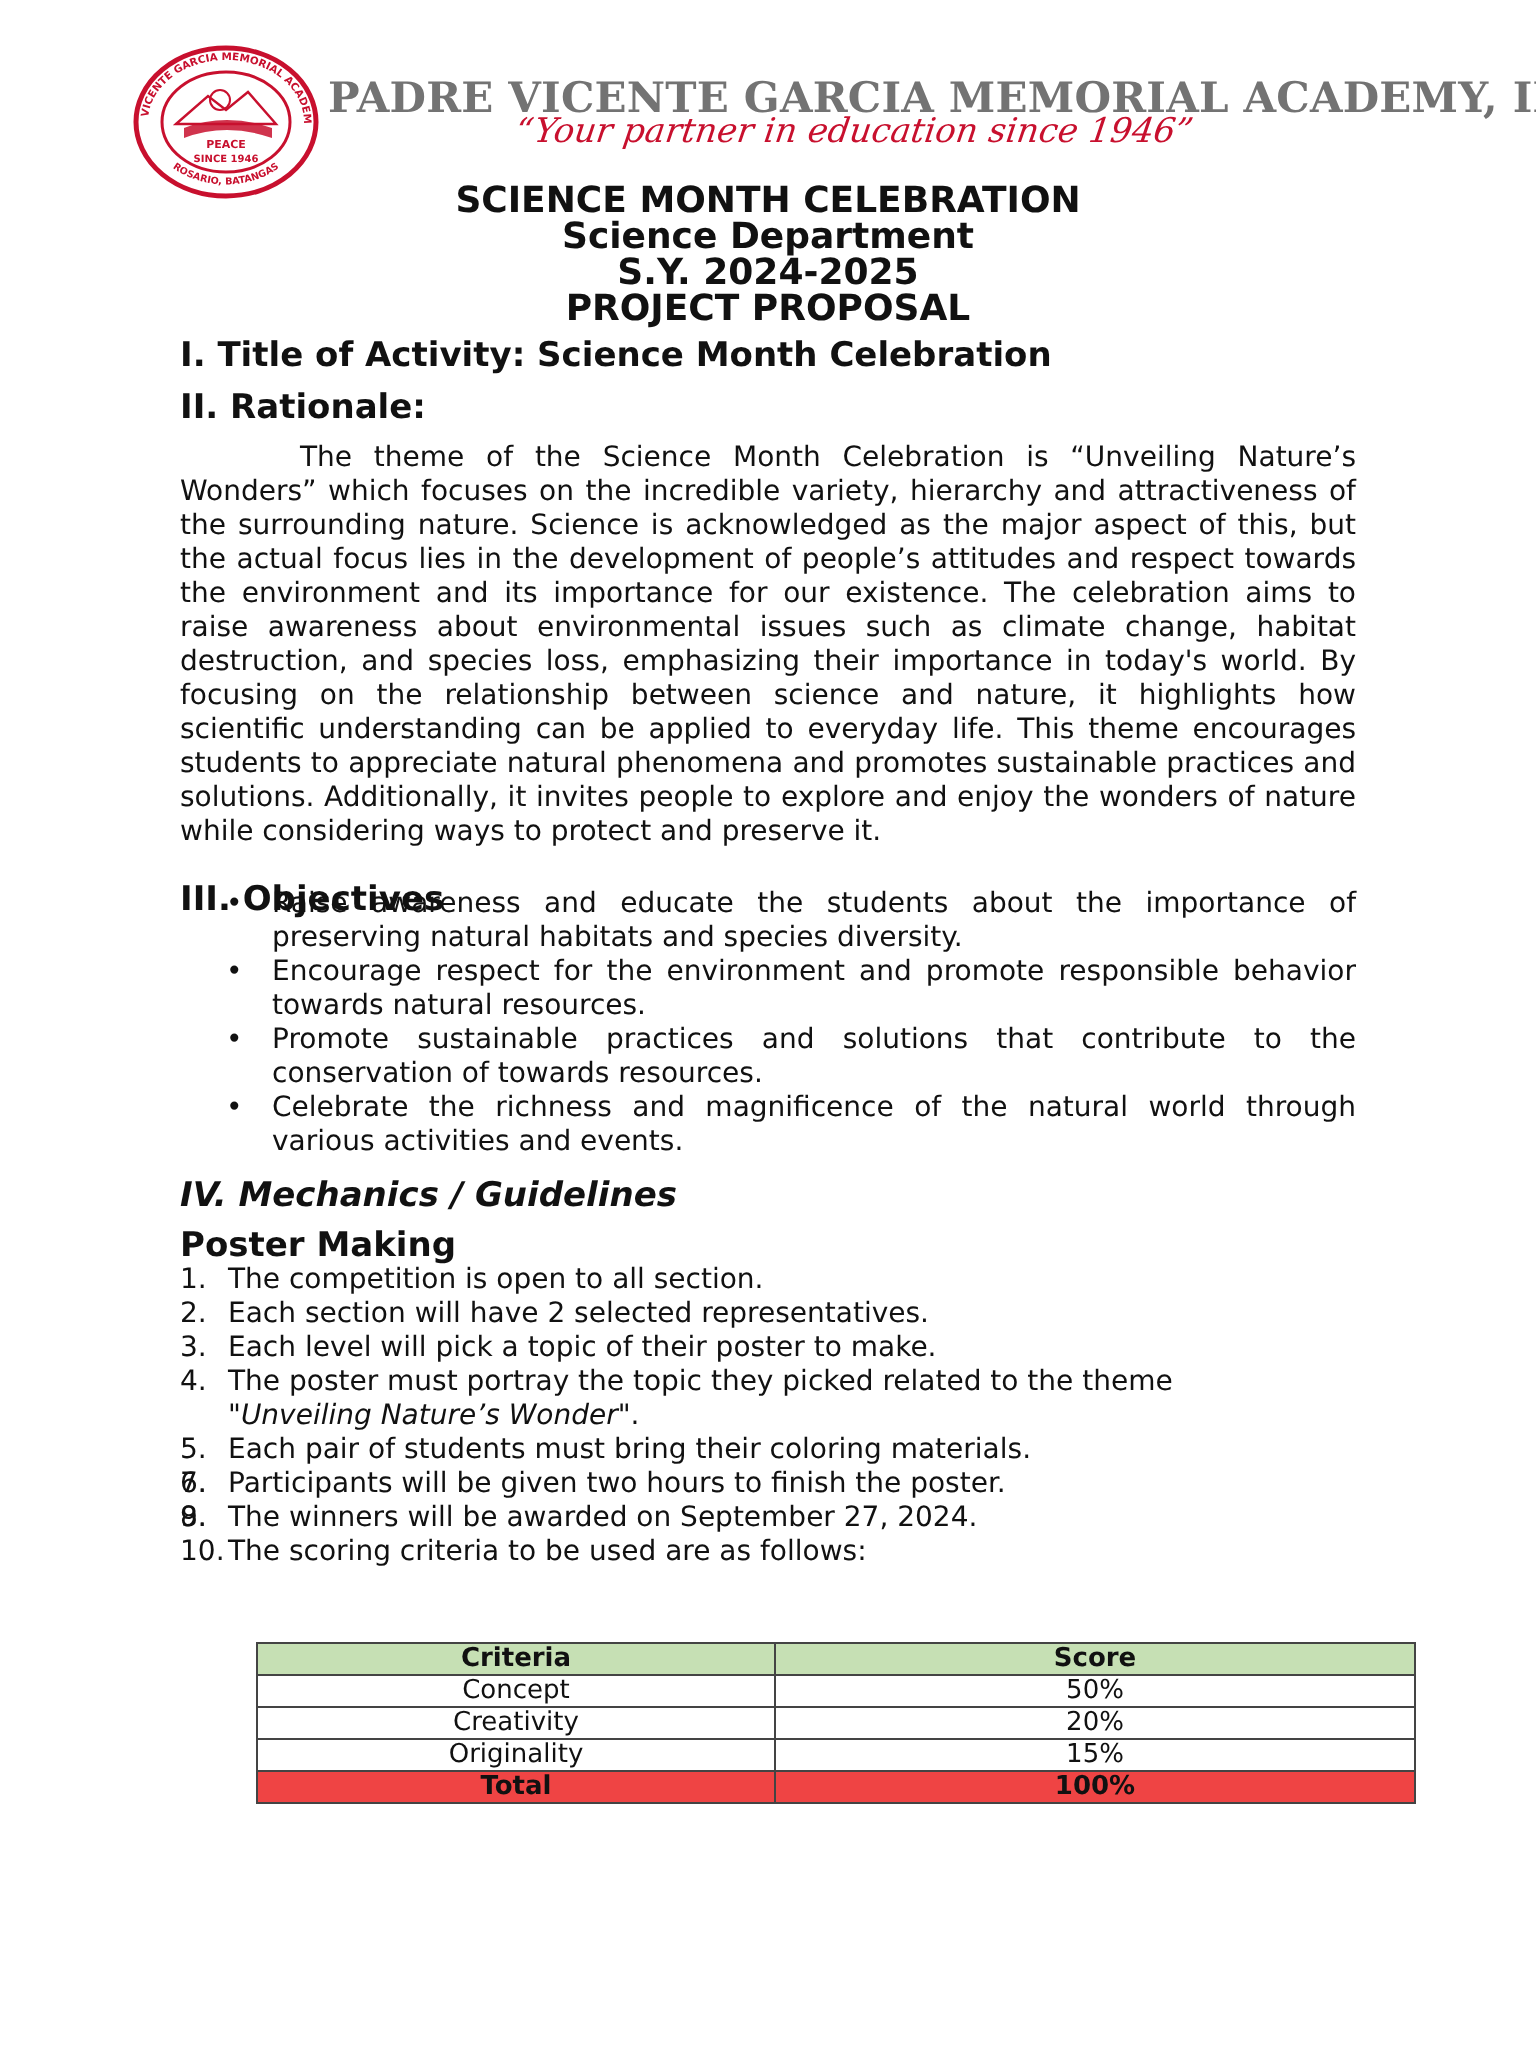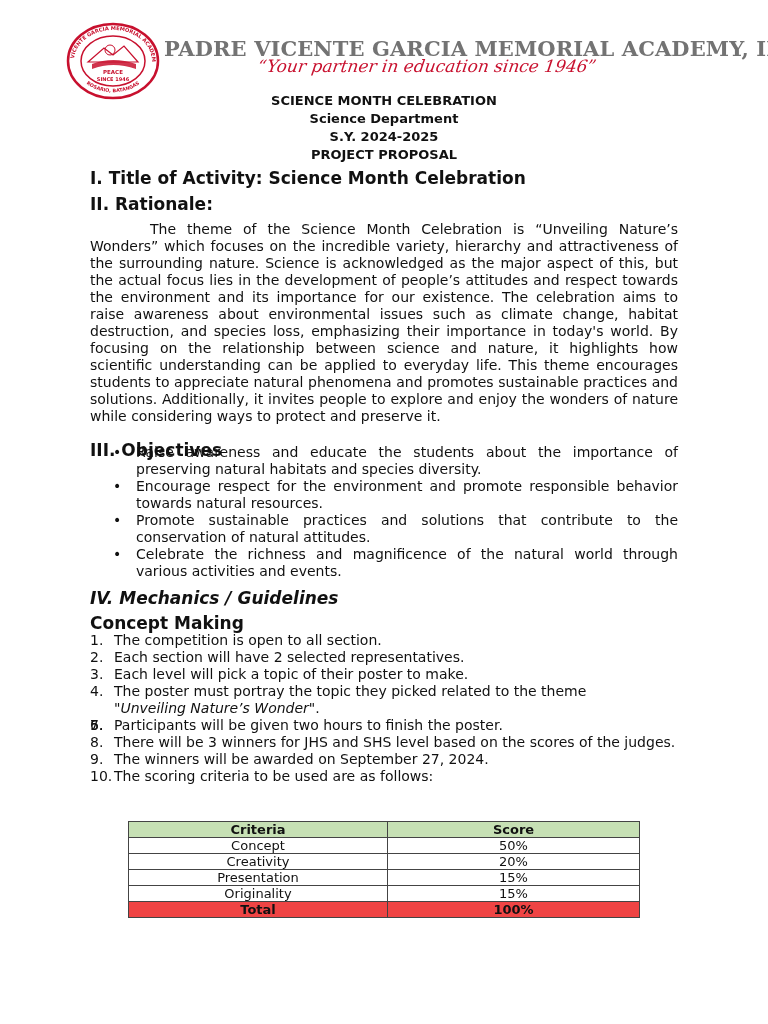--- a/index.html
+++ b/index.html
@@ -4,35 +4,35 @@
 <style>
   html, body { margin: 0; padding: 0; background: #ffffff; }
   body { width: 768px; height: 1024px; position: relative; overflow: hidden; color: #111; }
   .page { position: absolute; left: 0; top: 0; width: 768px; height: 1024px; }
 
   
   .logo { position: absolute; left: 66px; top: 22px; width: 94px; height: 78px; }
   .school-name { position: absolute; left: 164px; top: 36px; font-family: "DejaVu Serif", serif; font-weight: bold; font-size: 21px; color: #737373; letter-spacing: 0.1px; white-space: nowrap; }
   .tagline { position: absolute; left: 258px; top: 56px; font-family: "DejaVu Serif", serif; font-style: italic; font-size: 17px; color: #c8102e; white-space: nowrap; transform: skewX(-8deg); }
 
-  .title-block { position: absolute; left: 0; width: 768px; top: 92px; text-align: center; font-family: "DejaVu Sans", sans-serif; font-weight: bold; font-size: 13px; line-height: 18px; }
+  .title-block { position: absolute; left: 0; width: 768px; top: 92px; text-align: center; font-family: "DejaVu Sans", sans-serif; font-weight: bold; font-size: 18px; line-height: 18px; }
 
   .content { position: absolute; left: 90px; width: 588px; font-family: "DejaVu Sans", sans-serif; font-size: 14px; line-height: 17px; }
   .heading { font-weight: bold; font-size: 17px; }
   .para { text-align: justify; text-indent: 60px; }
 
   ul.bullets { margin: 0; padding: 0; list-style: none; }
   ul.bullets li { position: relative; padding-left: 23px; margin-left: 23px; text-align: justify; }
   ul.bullets li .dot { position: absolute; left: 0; top: 0; }
 
   ol.steps { margin: 0; padding: 0; list-style: none; }
   ol.steps li { position: relative; padding-left: 24px; }
   ol.steps li .num { position: absolute; left: 0; top: 0; }
 
-  table.scoring { position: absolute; left: 128px; top: 821px; width: 512px; border-collapse: collapse; font-family: "DejaVu Sans", sans-serif; font-size: 13px; }
+  table.scoring { position: absolute; left: 128px; top: 821px; width: 580px; border-collapse: collapse; font-family: "DejaVu Sans", sans-serif; font-size: 13px; }
   table.scoring td, table.scoring th { border: 1px solid #444; text-align: center; padding: 0; height: 15px; line-height: 15px; }
   table.scoring th { background: #c6e0b4; font-weight: bold; }
   table.scoring tr.total td { background: #ef4444; font-weight: bold; }
   table.scoring col.c1 { width: 259px; }
 </style>
 </head>
 <body>
 
 <div class="page">
 
@@ -67,37 +67,37 @@
   <div class="content heading" style="top:170px;">I. Title of Activity: Science Month Celebration</div>
 
   <div class="content heading" style="top:196px;">II. Rationale:</div>
   <div class="content para" style="top:221px;">The theme of the Science Month Celebration is “Unveiling Nature’s Wonders” which focuses on the incredible variety, hierarchy and attractiveness of the surrounding nature. Science is acknowledged as the major aspect of this, but the actual focus lies in the development of people’s attitudes and respect towards the environment and its importance for our existence. The celebration aims to raise awareness about environmental issues such as climate change, habitat destruction, and species loss, emphasizing their importance in today's world. By focusing on the relationship between science and nature, it highlights how scientific understanding can be applied to everyday life. This theme encourages students to appreciate natural phenomena and promotes sustainable practices and solutions. Additionally, it invites people to explore and enjoy the wonders of nature while considering ways to protect and preserve it.</div>
 
   <div class="content heading" style="top:418px;margin-top:24px;">III. Objectives</div>
   <div class="content" style="top:444px;">
     <ul class="bullets">
       <li><span class="dot">•</span><span>Raise awareness and educate the students about the importance of preserving natural habitats and species diversity.</span></li>
       <li><span class="dot">•</span><span>Encourage respect for the environment and promote responsible behavior towards natural resources.</span></li>
-      <li><span class="dot">•</span><span>Promote sustainable practices and solutions that contribute to the conservation of natural attitudes.</span></li>
+      <li><span class="dot">•</span><span>Promote sustainable practices and solutions that contribute to the conservation of towards resources.</span></li>
       <li><span class="dot">•</span><span>Celebrate the richness and magnificence of the natural world through various activities and events.</span></li>
     </ul>
   </div>
 
   <div class="content heading" style="top:590px;font-style:italic;">IV. Mechanics / Guidelines</div>
-  <div class="content heading" style="top:615px;">Concept Making</div>
+  <div class="content heading" style="top:615px;">Poster Making</div>
   <div class="content" style="top:632px;">
     <ol class="steps">
       <li><span class="num">1.</span><span>The competition is open to all section.</span></li>
       <li><span class="num">2.</span><span>Each section will have 2 selected representatives.</span></li>
       <li><span class="num">3.</span><span>Each level will pick a topic of their poster to make.</span></li>
       <li style="padding-right:60px;"><span class="num">4.</span><span>The poster must portray the topic they picked related to the theme </span><em>"Unveiling Nature’s Wonder"</em><span>.</span></li>
-      <li><span class="num">5.</span></li>
+      <li><span class="num">5.</span><span>Each pair of students must bring their coloring materials.</span></li>
       <li><span class="num">6.</span></li>
       <li><span class="num">7.</span><span>Participants will be given two hours to finish the poster.</span></li>
-      <li><span class="num">8.</span><span>There will be 3 winners for JHS and SHS level based on the scores of the judges.</span></li>
+      <li><span class="num">8.</span></li>
       <li><span class="num">9.</span><span>The winners will be awarded on September 27, 2024.</span></li>
       <li><span class="num">10.</span><span>The scoring criteria to be used are as follows:</span></li>
     </ol>
   </div>
 
   <table class="scoring">
     <colgroup>
         <col class="c1">
         <col>
       </colgroup>
@@ -108,24 +108,20 @@
     </tr>
     <tr>
       <td>Concept</td>
       <td>50%</td>
     </tr>
     <tr>
       <td>Creativity</td>
       <td>20%</td>
     </tr>
     <tr>
-      <td>Presentation</td>
-      <td>15%</td>
-    </tr>
-    <tr>
       <td>Originality</td>
       <td>15%</td>
     </tr>
     <tr class="total">
       <td>Total</td>
       <td>100%</td>
     </tr>
   </tbody>
     </table>
 

